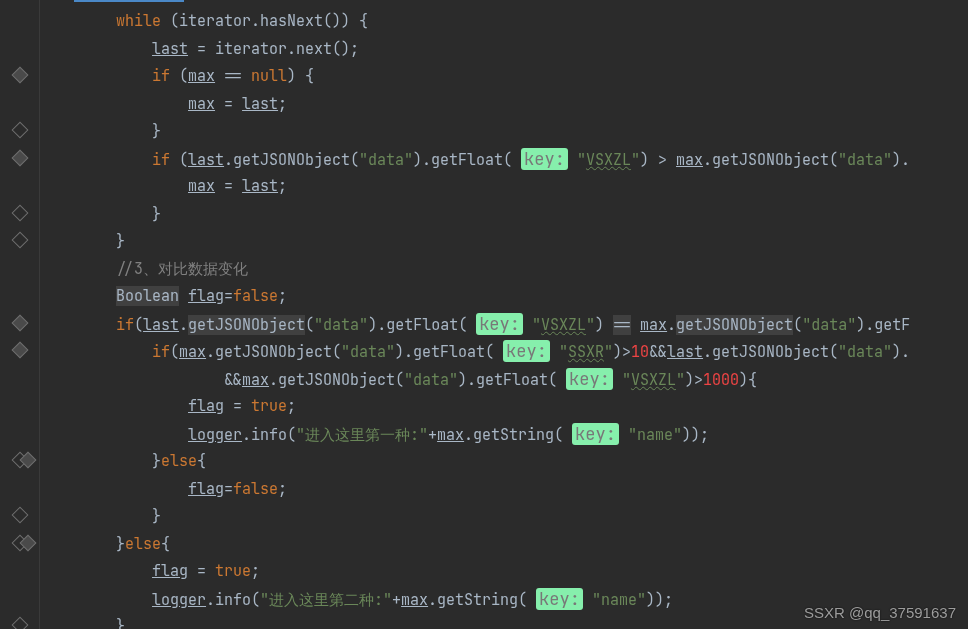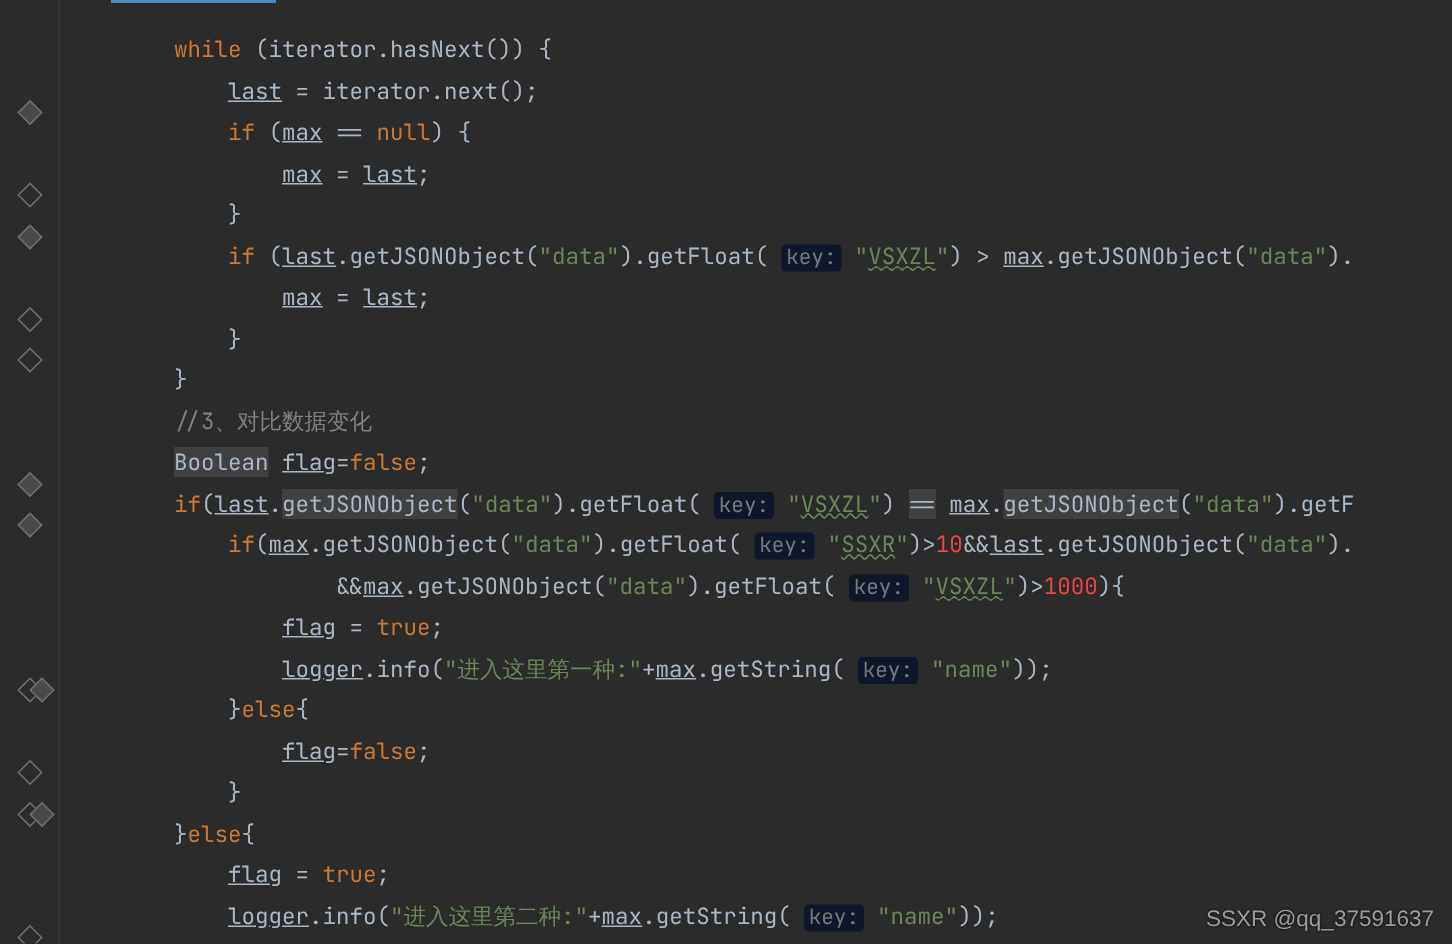--- a/index.html
+++ b/index.html
@@ -29,32 +29,32 @@
     left:14px;
     width:12px;
     height:12px;
     border:1px solid #6e6e6e;
     background:#2b2b2b;
     transform:rotate(45deg);
   }
   .gm.open { background:#4a4a4a; }
   .code {
     flex:1;
-    padding:20px 0 0 4px;
+    padding:8px 0 0 4px;
     color:#a9b7c6;
     line-height:27.5px;
     white-space:pre;
     position:relative;
   }
   .line { height:27.5px; }
   .kw { color:#cc7832; }
   .str { color:#6a8759; }
   .num { color:#ef4444; }
   .comment { color:#808080; }
-  .hint { color:#787878; background:#0f172a; padding:0 3px; border-radius:3px; font-size:14px; }
+  .hint { color:#787878; background:#86efac; padding:0 3px; border-radius:3px; font-size:17px; }
   .under { text-decoration:underline; text-decoration-color:#a9b7c6;text-align:right; }
   .wavy { text-decoration:underline wavy #6a8759; text-decoration-thickness:1px;margin-top:44px; }
   .hlbg { background:#404040; }
   .tabline {
     position:absolute;
     top:0; left:74px;
     width:110px; height:2px;
     background:#4a88c7;
   }
   .watermark {

